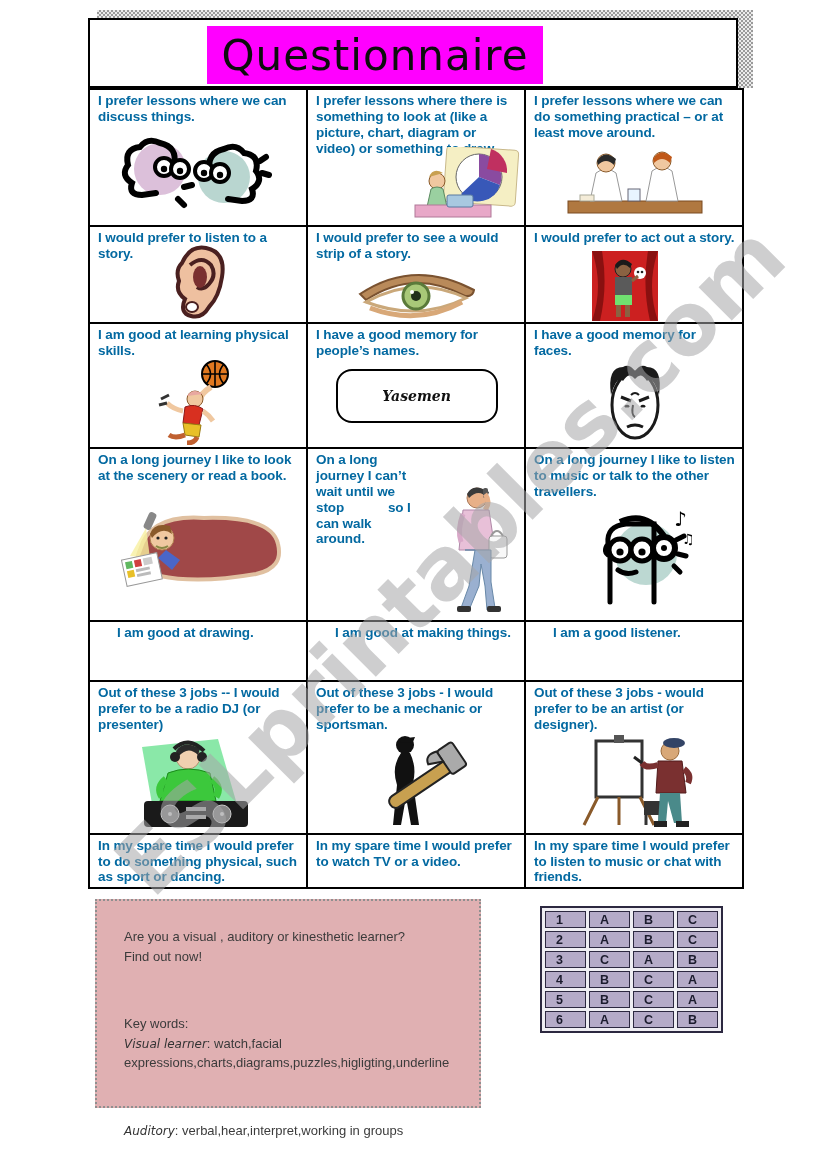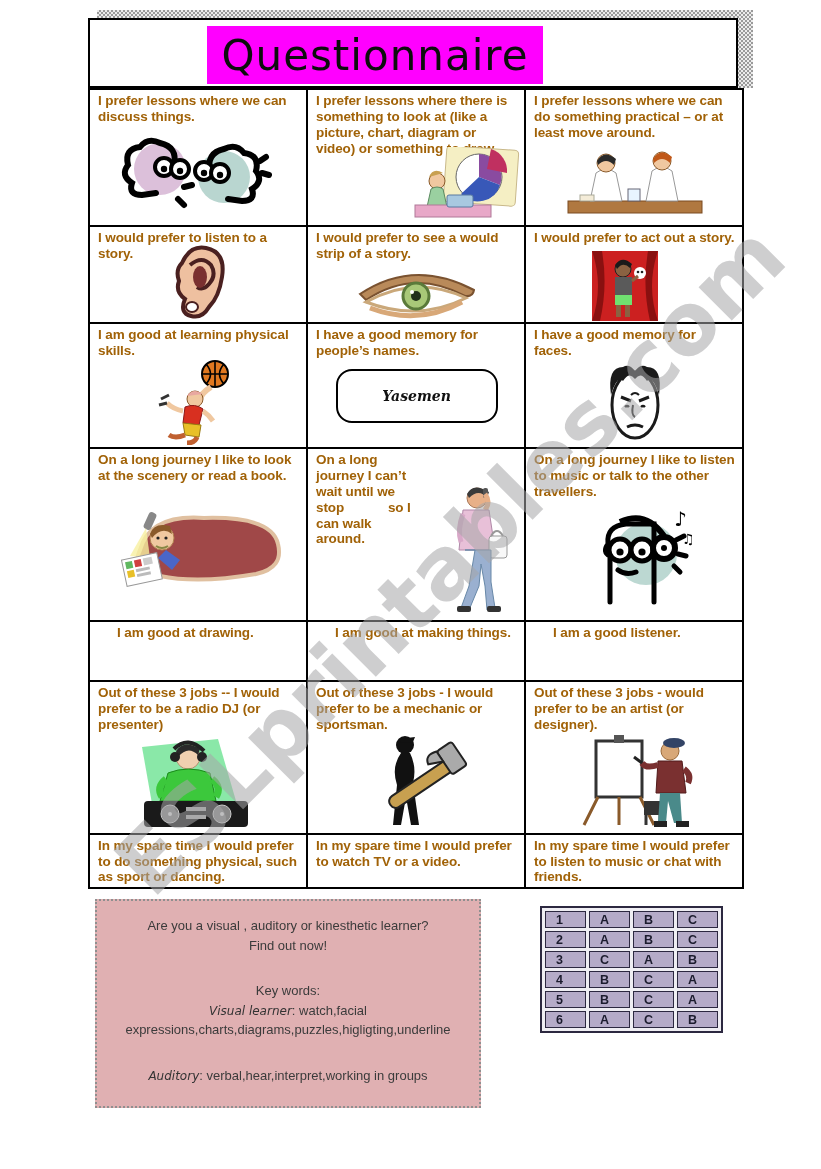--- a/index.html
+++ b/index.html
@@ -29,21 +29,21 @@
 
   
   table.qgrid {
     position:absolute; left:88px; top:88px; width:654px;
     border-collapse:collapse; table-layout:fixed;
   }
   table.qgrid td {
     border:2px solid #000; vertical-align:top; position:relative;
     padding:3px 7px 2px 8px; overflow:hidden; background:#fff;
   }
-  .qtext { font-weight:bold; font-size:13.5px; line-height:1.18; color:#a16207; letter-spacing:-0.1px; }
+  .qtext { font-weight:bold; font-size:13.5px; line-height:1.18; color:#0369a1; letter-spacing:-0.1px; }
   tr.r1 td { height:137px; } tr.r2 td { height:97px; } tr.r3 td { height:110px; }
   tr.r4 td { height:170px;margin-top:25px; } tr.r5 td { height:60px;padding-left:27px; }  tr.r6 td { height:148px; }
   tr.r7 td { height:52px; }
 
   .art { pointer-events:none; }
   .art-c   { display:flex; justify-content:center; margin-top:6px; }
   .art-l   { display:flex; justify-content:flex-start; margin-top:6px; margin-left:14px; }
   .abs-br  { position:absolute; right:3px; bottom:2px; }
   .abs     { position:absolute; }
   .fl-r    { float:right; margin:34px -2px 0 4px; }
@@ -63,21 +63,21 @@
     font-family:"DejaVu Sans", sans-serif; font-weight:bold; font-size:86px;
     color:rgba(165,165,168,0.55); z-index:40; pointer-events:none;
   }
 
   
   .info-box {
     position:absolute; left:95px; top:899px; width:386px; height:209px;
     background:#e0b0b2; border:2px dotted #8f8f8f; padding:11px 12px;
     font-size:13px; color:#3b3b3b; line-height:1.5;
   }
-  .info-box p { margin:4px;text-align:center; }
+  .info-box p { margin:15px; }
   .info-box .gap { height:18px; }
   .kw-label { font-style:italic; font-size:12px; font-family:"DejaVu Sans", sans-serif; color:#333; }
 
   
   table.answers {
     position:absolute; left:540px; top:906px;
     border-collapse:separate; border-spacing:3px;
     background:#efeef3; border:2px solid #2c2840;
   }
   table.answers td {

